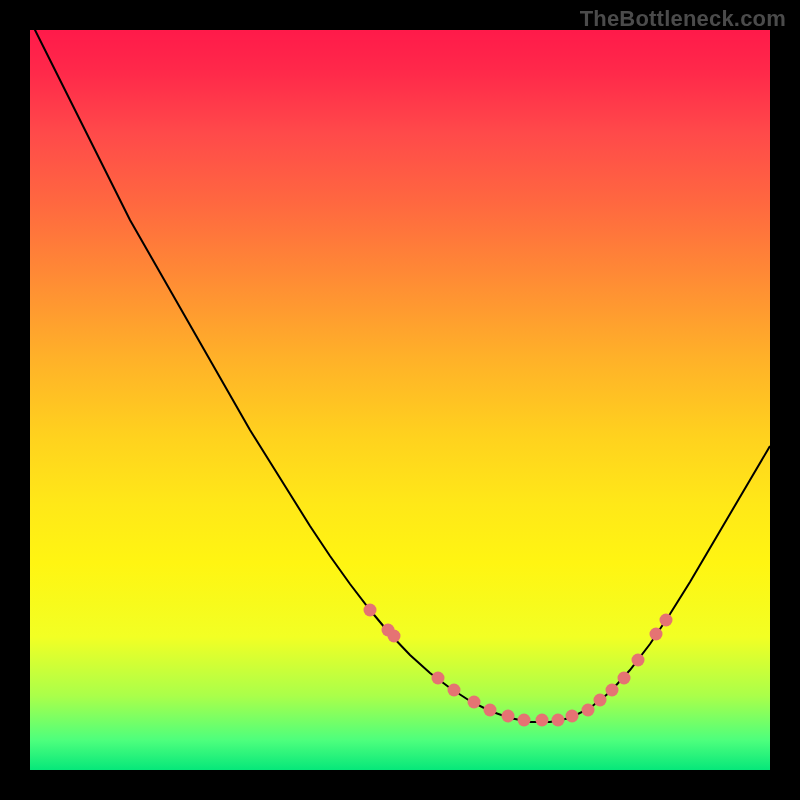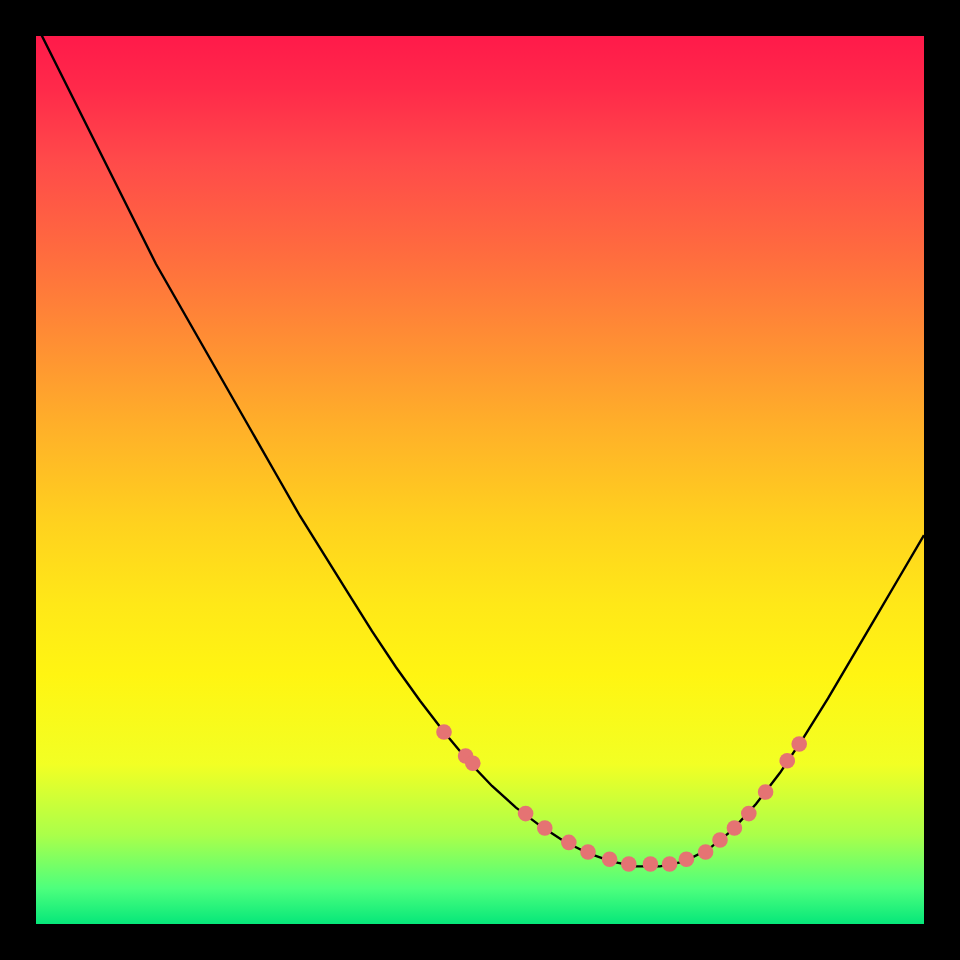--- a/index.html
+++ b/index.html
@@ -43,20 +43,21 @@
     );
   }
   svg.curve { position: absolute; left: 0; top: 0; }
   .dot { fill: #e57373; }
   .curve-path { fill: none; stroke: #000; stroke-width: 2; }
 </style>
 </head>
 <body>
 
 <div class="container">
+  <div class="watermark">TheBottleneck.com</div>
 
   <div class="plot-frame">
     <div class="gradient-panel"></div>
     <svg class="curve" width="740" height="740" viewBox="0 0 740 740">
       <path id="curve-path" class="curve-path" d="M0 -10 L20 30 L40 70 L60 110 L80 150 L100 190 L120 225 L140 260 L160 295 L180 330 L200 365 L220 400 L240 432 L260 464 L280 496 L300 526 L320 554 L340 580 L360 604 L380 625 L400 643 L420 658 L440 671 L460 681 L480 688 L500 692 L520 692 L540 688 L560 678 L580 662 L600 640 L620 614 L640 584 L660 552 L680 518 L700 484 L720 450 L740 416 "></path>
       <g id="dots-group">
           <circle cx="340" cy="580" r="6.5" class="dot"></circle>
           <circle cx="358" cy="600" r="6.5" class="dot"></circle>
           <circle cx="364" cy="606" r="6.5" class="dot"></circle>
           <circle cx="408" cy="648" r="6.5" class="dot"></circle>

